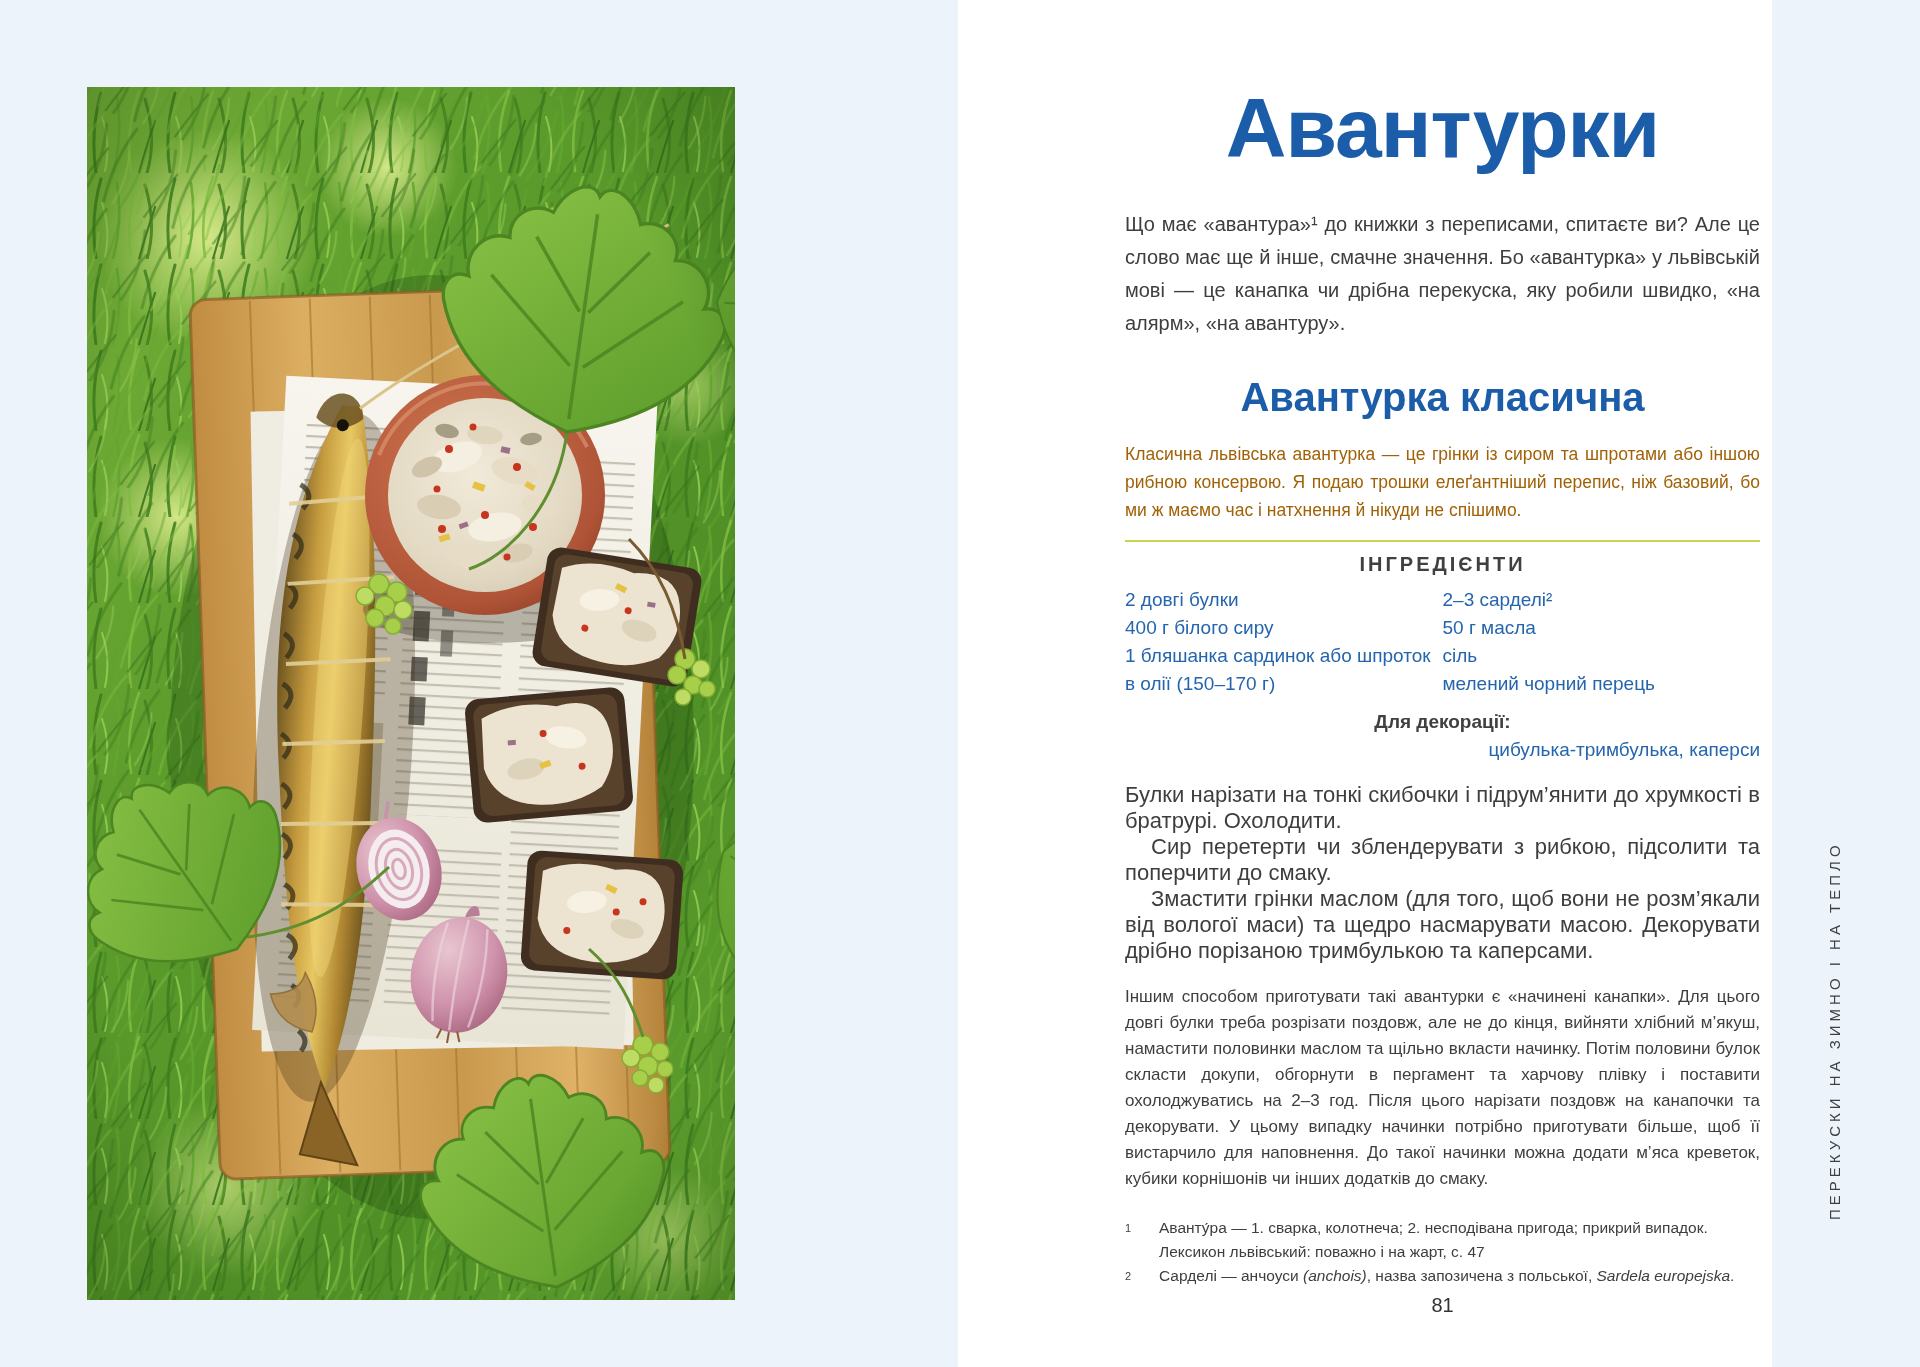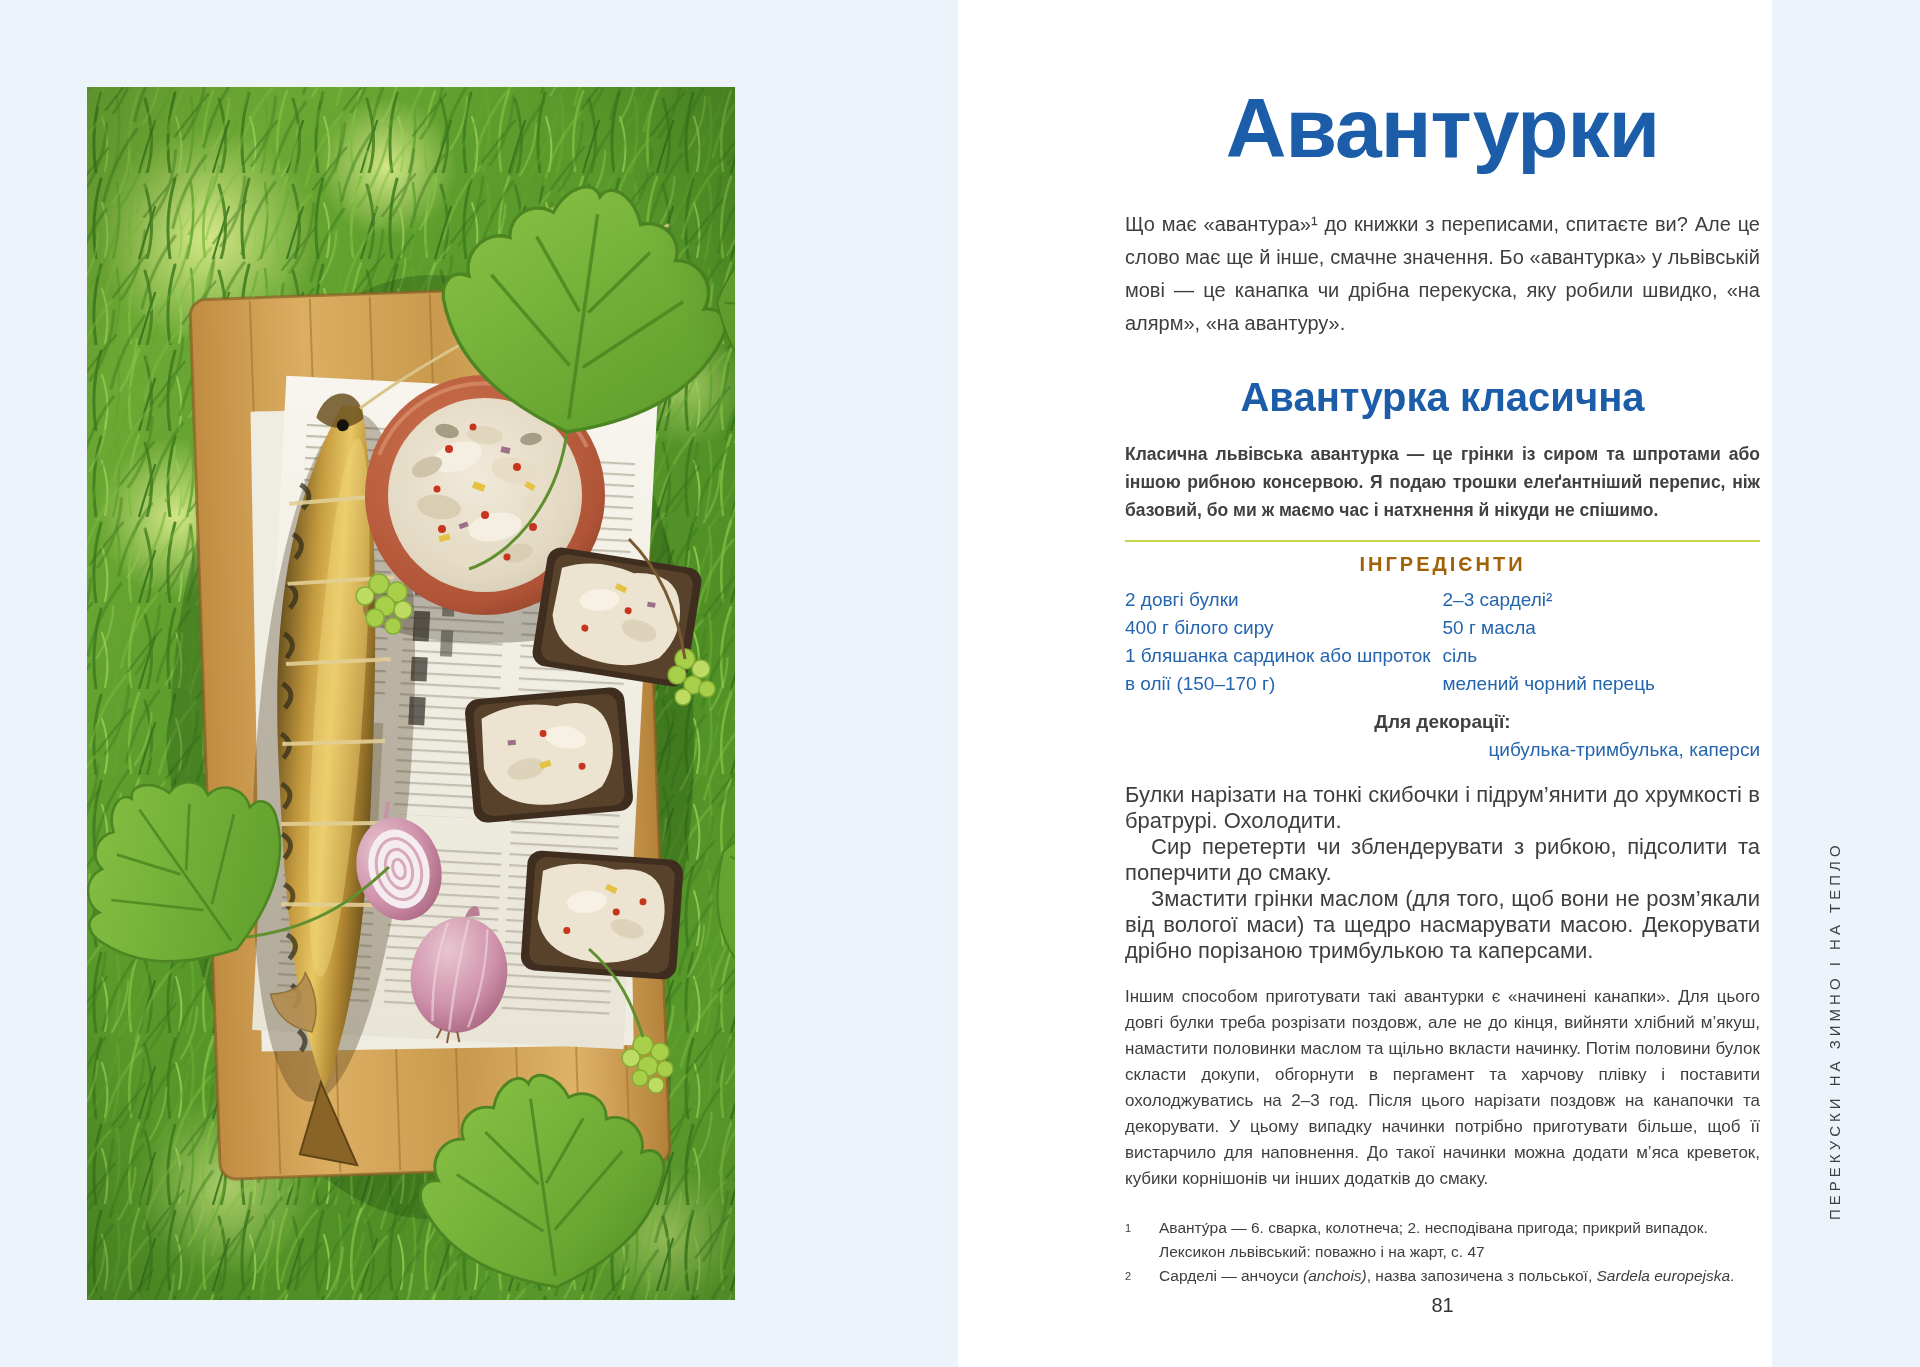--- a/index.html
+++ b/index.html
@@ -22,28 +22,28 @@
   }
   p.intro{
     margin:40px 0 0 0;font-size:20px;line-height:33px;color:#3e3e3e;
     text-align:justify;
   }
   h2.recipe-title{
     margin:34px 0 0 0;text-align:center;
     font-size:40px;line-height:46px;font-weight:bold;color:#1b5da8;
   }
   p.desc{
-    margin:20px 0 0 0;font-size:17.5px;line-height:28px;font-weight:bold;
-    color:#404040;text-align:justify;
+    margin:20px 0 0 0;font-size:17.5px;line-height:28px;font-weight:normal;
+    color:#a16207;text-align:justify;
   }
   .rule{margin:16px 0 0 0;border-top:2.5px solid #c7d44d;height:0;}
   .ing-head{
     margin:9px 0 0 0;text-align:center;
     font-size:20px;line-height:27px;font-weight:bold;letter-spacing:3px;
-    color:#a16207;
+    color:#404040;
   }
   .ing-cols{margin:8px 0 0 0;display:flex;}
   .ing-col{list-style:none;margin:0;padding:0;width:50%;text-align:left;}
   .ing-col li{font-size:19px;line-height:28px;color:#2565ad;}
   .deco-label{
     margin:10px 0 0 0;text-align:center;font-weight:bold;
     font-size:19px;line-height:28px;color:#404040;
   }
   .deco-items{text-align:right;font-size:19px;line-height:28px;color:#2565ad;}
   .steps{margin:18px 0 0 0;}
@@ -426,21 +426,21 @@
         <p>Булки нарізати на тонкі скибочки і підрум’янити до хрумкості в братрурі. Охолодити.</p>
         <p>Сир перетерти чи зблендерувати з рибкою, підсолити та поперчити до смаку.</p>
         <p>Змастити грінки маслом (для того, щоб вони не розм’якали від вологої маси) та щедро насмарувати масою. Декорувати дрібно порізаною тримбулькою та каперсами.</p>
       </div>
 
       <p class="variation">Іншим способом приготувати такі авантурки є «начинені канапки». Для цього довгі булки треба розрізати поздовж, але не до кінця, вийняти хлібний м’якуш, намастити половинки маслом та щільно вкласти начинку. Потім половини булок скласти докупи, обгорнути в пергамент та харчову плівку і поставити охолоджуватись на 2–3 год. Після цього нарізати поздовж на канапочки та декорувати. У цьому випадку начинки потрібно приготувати більше, щоб її вистарчило для наповнення. До такої начинки можна додати м’яса креветок, кубики корнішонів чи інших додатків до смаку.</p>
 
       <div class="footnotes">
         <div class="fn">
           <span class="fn-marker">1</span>
-          <span class="fn-text">Аванту́ра — 6. сварка, колотнеча; 2. несподівана пригода; прикрий випадок. Лексикон львівський: поважно і на жарт, с. 47</span>
+          <span class="fn-text">Аванту́ра — 1. сварка, колотнеча; 2. несподівана пригода; прикрий випадок. Лексикон львівський: поважно і на жарт, с. 47</span>
         </div>
         <div class="fn">
           <span class="fn-marker">2</span>
           <span class="fn-text"><span>Сарделі — анчоуси </span><i>(anchois)</i><span>, назва запозичена з польської, </span><i>Sardela europejska</i><span>.</span></span>
         </div>
       </div>
     </div>
 
     <div class="pagenum">81</div>
 

